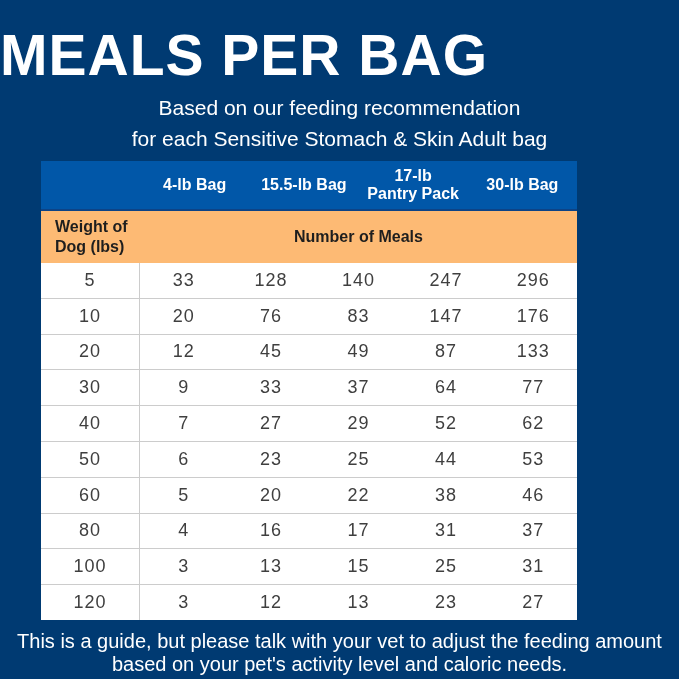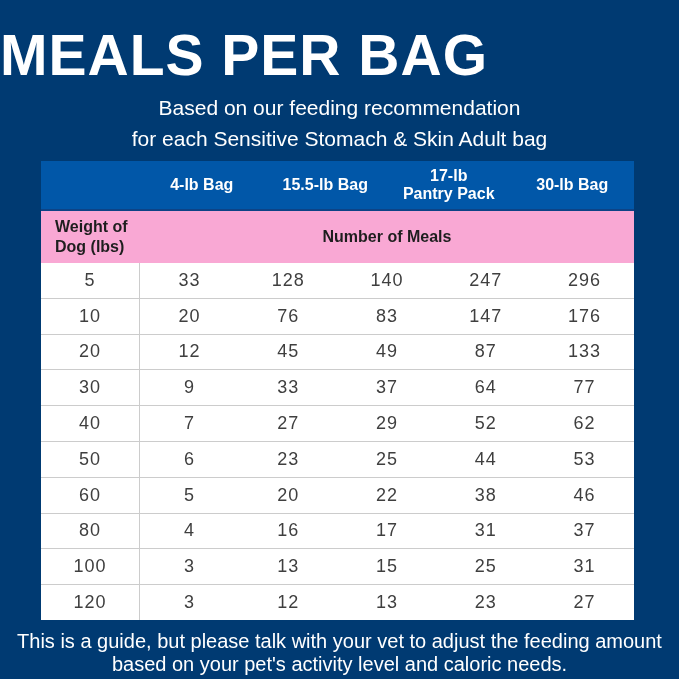--- a/index.html
+++ b/index.html
@@ -32,21 +32,21 @@
     text-align: center;
     color: #ffffff;
     font-size: 21px;
     font-weight: 400;
     line-height: 31px;
   }
   .meals-table {
     position: absolute;
     left: 41px;
     top: 161px;
-    width: 593px;
+    width: 536px;
   }
   .header-row {
     display: flex;
     height: 50px;
     background: #0157a8;
     color: #ffffff;
     box-sizing: border-box;
     border-bottom: 2px solid #0d4386;
   }
   .header-cell {
@@ -59,21 +59,21 @@
     font-weight: 700;
     line-height: 18px;
     white-space: pre-line;
   }
   .corner-cell {
     flex: 0 0 99px;
   }
   .units-row {
     display: flex;
     height: 52px;
-    background: #f9a8d4;
+    background: #fdba74;
     color: #1e1e1e;
     justify-content: center;
   }
   .units-corner {
     flex: 0 0 99px;
     display: flex;
     align-items: center;
     padding-left: 14px;
     box-sizing: border-box;
     font-size: 16px;

